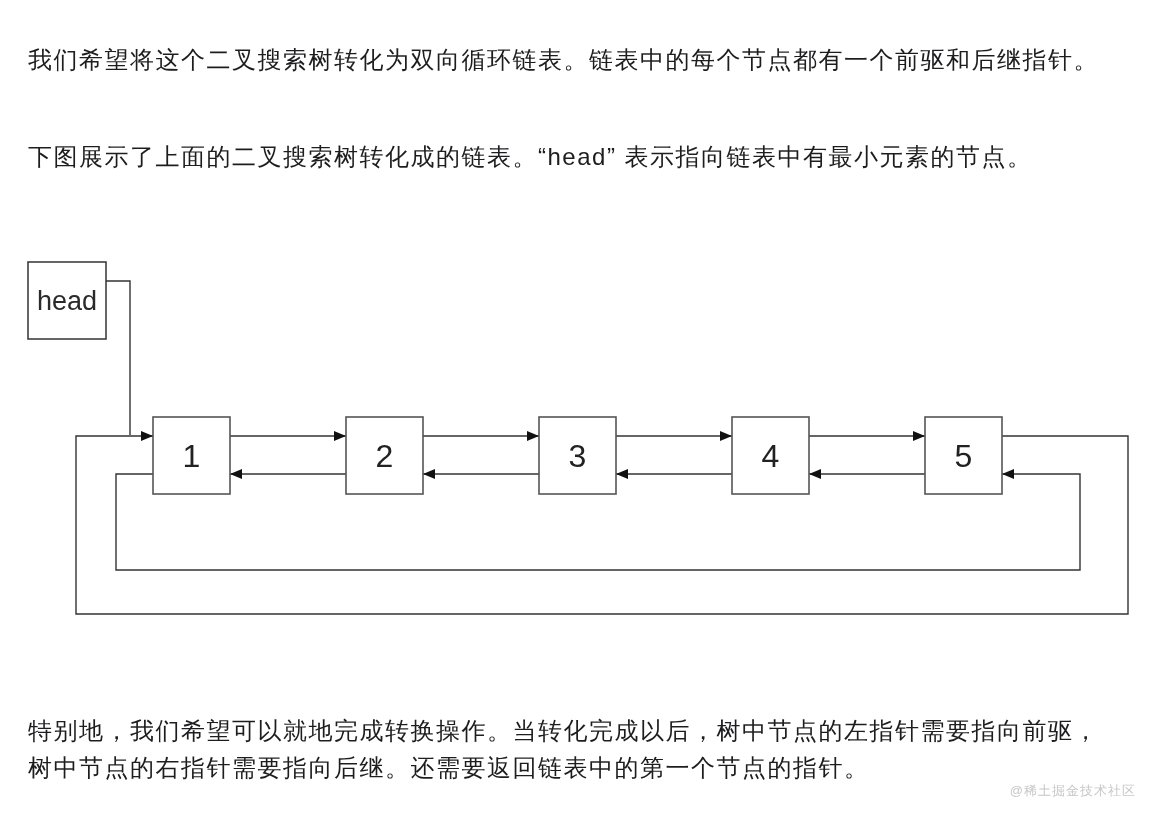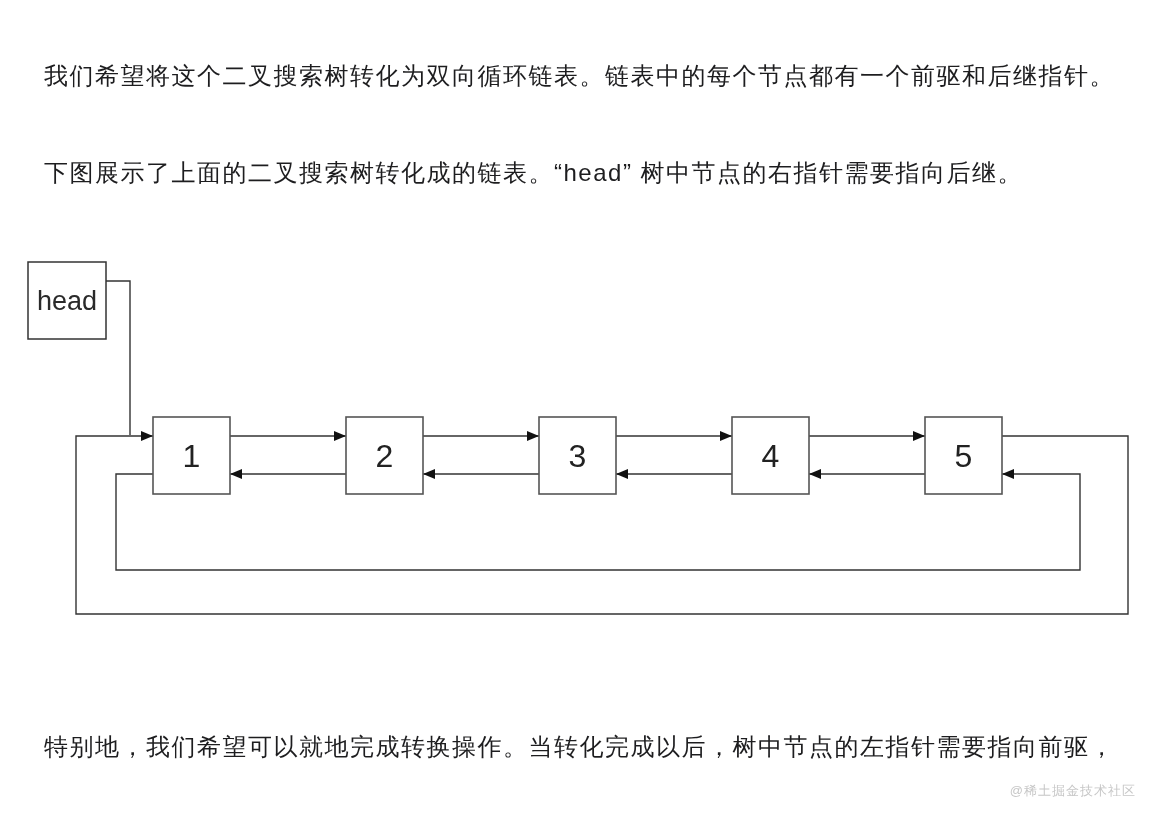--- a/index.html
+++ b/index.html
@@ -6,21 +6,21 @@
   body {
     width: 1150px; height: 826px;
     background: #ffffff;
     position: relative;
     overflow: hidden;
     font-family: "Liberation Sans", "DejaVu Sans", sans-serif;
   }
   .para {
     position: absolute;
     left: 28px;
-    margin: 16px;
+    margin: 0;
     color: #1d1d1f;
     font-size: 24px;
     line-height: 35px;
     letter-spacing: 1.5px;
     white-space: nowrap;
   }
   .tline { display: block; }
   #intro   { top: 42px; }
   #caption { top: 139px; }
   #outro   { top: 712px; line-height: 37px; }
@@ -39,21 +39,21 @@
   .head-label { font-family: "Liberation Sans", "DejaVu Sans", sans-serif; font-size: 27px; fill: #2a2a2a; text-anchor: middle; }
 </style>
 </head>
 <body>
 
 <p class="para" id="intro">
   <span class="tline">我们希望将这个二叉搜索树转化为双向循环链表。链表中的每个节点都有一个前驱和后继指针。</span>
 </p>
 
 <p class="para" id="caption">
-  <span class="tline">下图展示了上面的二叉搜索树转化成的链表。“head” 树中节点的右指针需要指向后继。</span>
+  <span class="tline">下图展示了上面的二叉搜索树转化成的链表。“head” 表示指向链表中有最小元素的节点。</span>
 </p>
 
 <svg class="diagram" width="1150" height="826" viewBox="0 0 1150 826">
   <defs>
     <marker id="arrow" markerUnits="userSpaceOnUse" markerWidth="12" markerHeight="10" refX="12" refY="5" orient="auto">
       <path d="M0,0 L12,5 L0,10 Z" fill="#111111"></path>
     </marker>
   </defs>
 
   <path class="conn" d="M106,281 L130,281 L130,435" stroke="#333333"></path>
@@ -94,15 +94,16 @@
     <text class="node-label" x="770.5" y="467">4</text>
   </g>
   <g>
     <rect class="node-box" x="925" y="417" width="77" height="77" stroke="#555555"></rect>
     <text class="node-label" x="963.5" y="467">5</text>
   </g>
 </svg>
 
 <p class="para" id="outro">
   <span class="tline">特别地，我们希望可以就地完成转换操作。当转化完成以后，树中节点的左指针需要指向前驱，</span>
+  <span class="tline">树中节点的右指针需要指向后继。还需要返回链表中的第一个节点的指针。</span>
 </p>
 
 <div class="watermark">@稀土掘金技术社区</div>
 
 </body></html>

